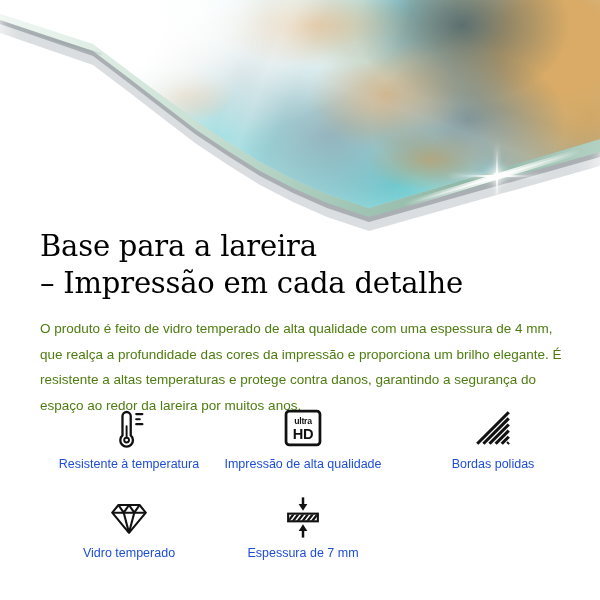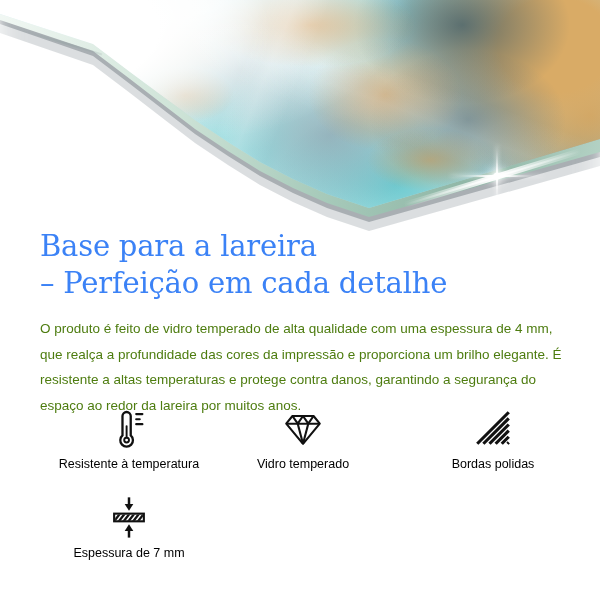--- a/index.html
+++ b/index.html
@@ -67,30 +67,30 @@
     box-shadow:0 0 4px rgba(255,255,255,.8);}
   .ray-d1,.ray-d2{width:44px;height:1.5px;opacity:.75;border-radius:50%;
     background:linear-gradient(to right,rgba(255,255,255,0),#fff 50%,rgba(255,255,255,0));}
   .ray-d1{transform:translate(-50%,-50%) rotate(45deg);}
   .ray-d2{transform:translate(-50%,-50%) rotate(-45deg);}
   .core{width:7px;height:7px;border-radius:50%;background:#fff;box-shadow:0 0 10px 4px rgba(255,255,255,.9);}
 
   
   .title{position:absolute;left:40px;top:228px;margin:0;font-weight:400;
     font-family:"DejaVu Serif","Liberation Serif",serif;font-size:29px;line-height:37px;
-    color:#3b82f6;letter-spacing:-.2px;}
+    color:#000000;letter-spacing:-.2px;}
   .desc{position:absolute;left:40px;top:316px;width:532px;margin:0;
     font-size:13.5px;line-height:25.6px;color:#4d7c0f;}
 
   
   .features{position:absolute;left:40px;top:404px;width:558px;display:grid;
     grid-template-columns:178px 170px 210px;row-gap:22px;}
   .feature{display:flex;flex-direction:column;align-items:center;}
   .icon-box{height:48px;display:flex;align-items:center;justify-content:center;}
-  .feature .label{margin-top:5px;font-size:12.5px;color:#000000;white-space:nowrap;}
+  .feature .label{margin-top:5px;font-size:12.5px;color:#1d4ed8;white-space:nowrap;}
   svg{display:block;}
 </style>
 </head>
 <body>
 
 <div class="stage">
 
   <div class="hero">
     <div class="layer shadow-far"></div>
     <div class="layer shadow-near"></div>
@@ -103,68 +103,78 @@
       <span class="ray-h"></span>
         <span class="ray-v"></span>
       <span class="ray-d1"></span>
         <span class="ray-d2"></span>
       <span class="core"></span>
     </div>
   </div>
 
   <h1 class="title">
     <span>Base para a lareira</span><br>
-    <span>– Perfeição em cada detalhe</span>
+    <span>– Impressão em cada detalhe</span>
   </h1>
 
   <p class="desc">O produto é feito de vidro temperado de alta qualidade com uma espessura de 4 mm, que realça a profundidade das cores da impressão e proporciona um brilho elegante. É resistente a altas temperaturas e protege contra danos, garantindo a segurança do espaço ao redor da lareira por muitos anos.</p>
 
   <div class="features">
 
     <div class="feature">
       <div class="icon-box">
         <svg width="46" height="46" viewBox="0 0 48 48" fill="none" stroke="#111" stroke-width="2.4" stroke-linecap="round">
           <path d="M17.2,31.8 a6.6,6.6 0 1 0 8.6,0 L25.8,11.6 a4.3,4.3 0 0 0 -8.6,0 Z"></path>
           <circle cx="21.5" cy="36.6" r="2.5" stroke-width="2"></circle>
           <line x1="21.5" y1="33.6" x2="21.5" y2="22" stroke-width="2"></line>
           <line x1="31.5" y1="9.5" x2="38" y2="9.5" stroke-width="2.2"></line>
           <line x1="31.5" y1="14.8" x2="35.2" y2="14.8" stroke-width="2.2"></line>
           <line x1="31.5" y1="20" x2="38" y2="20" stroke-width="2.2"></line>
         </svg>
       </div>
       <div class="label">Resistente à temperatura</div>
     </div>
 
-
-
-    <div class="feature">
-      <div class="icon-box">
-        <svg width="46" height="46" viewBox="0 0 48 48" fill="none" stroke="#111" stroke-width="2.2" stroke-linejoin="round">
-          <polygon points="13,11.5 35,11.5 41.5,19.5 24,40.5 6.5,19.5"></polygon>
-          <line x1="6.5" y1="19.5" x2="41.5" y2="19.5"></line>
-          <polyline points="13,11.5 18.5,19.5 24,11.5 29.5,19.5 35,11.5"></polyline>
-          <line x1="18.5" y1="19.5" x2="24" y2="40.5"></line>
-          <line x1="29.5" y1="19.5" x2="24" y2="40.5"></line>
-        </svg>
-      </div>
-      <div class="label">Vidro temperado</div>
-    </div>
+    <div class="feature">
+      <div class="icon-box">
+        <svg width="44" height="44" viewBox="0 0 48 48">
+          <rect x="5.5" y="5.5" width="37" height="37" rx="3.5" fill="none" stroke="#111" stroke-width="3"></rect>
+          <text x="24" y="20" text-anchor="middle" font-family="Liberation Sans, sans-serif" font-size="9.5" font-weight="bold" letter-spacing="-0.3" fill="#111">ultra</text>
+          <text x="24" y="36" text-anchor="middle" font-family="Liberation Sans, sans-serif" font-size="16" font-weight="bold" letter-spacing="-0.5" fill="#111">HD</text>
+        </svg>
+      </div>
+      <div class="label">Impressão de alta qualidade</div>
+    </div>
+
 
     <div class="feature">
       <div class="icon-box">
         <svg width="42" height="42" viewBox="0 0 48 48" stroke="#111" stroke-width="3.6" stroke-linecap="butt">
           <line x1="6" y1="42" x2="42" y2="6"></line>
           <line x1="13" y1="42" x2="42" y2="13"></line>
           <line x1="20" y1="42" x2="42" y2="20"></line>
           <line x1="27" y1="42" x2="42" y2="27"></line>
           <line x1="34" y1="42" x2="42" y2="34"></line>
           <line x1="40.5" y1="42" x2="42" y2="40.5"></line>
         </svg>
       </div>
       <div class="label">Bordas polidas</div>
+    </div>
+
+    <div class="feature">
+      <div class="icon-box">
+        <svg width="46" height="46" viewBox="0 0 48 48" fill="none" stroke="#111" stroke-width="2.2" stroke-linejoin="round">
+          <polygon points="13,11.5 35,11.5 41.5,19.5 24,40.5 6.5,19.5"></polygon>
+          <line x1="6.5" y1="19.5" x2="41.5" y2="19.5"></line>
+          <polyline points="13,11.5 18.5,19.5 24,11.5 29.5,19.5 35,11.5"></polyline>
+          <line x1="18.5" y1="19.5" x2="24" y2="40.5"></line>
+          <line x1="29.5" y1="19.5" x2="24" y2="40.5"></line>
+        </svg>
+      </div>
+      <div class="label">Vidro temperado</div>
     </div>
 
     <div class="feature">
       <div class="icon-box">
         <svg width="46" height="46" viewBox="0 0 48 48">
           <defs>
               <clipPath id="barClip">
                 <rect x="9.5" y="21.5" width="29" height="6.4"></rect>
               </clipPath>
             </defs>

